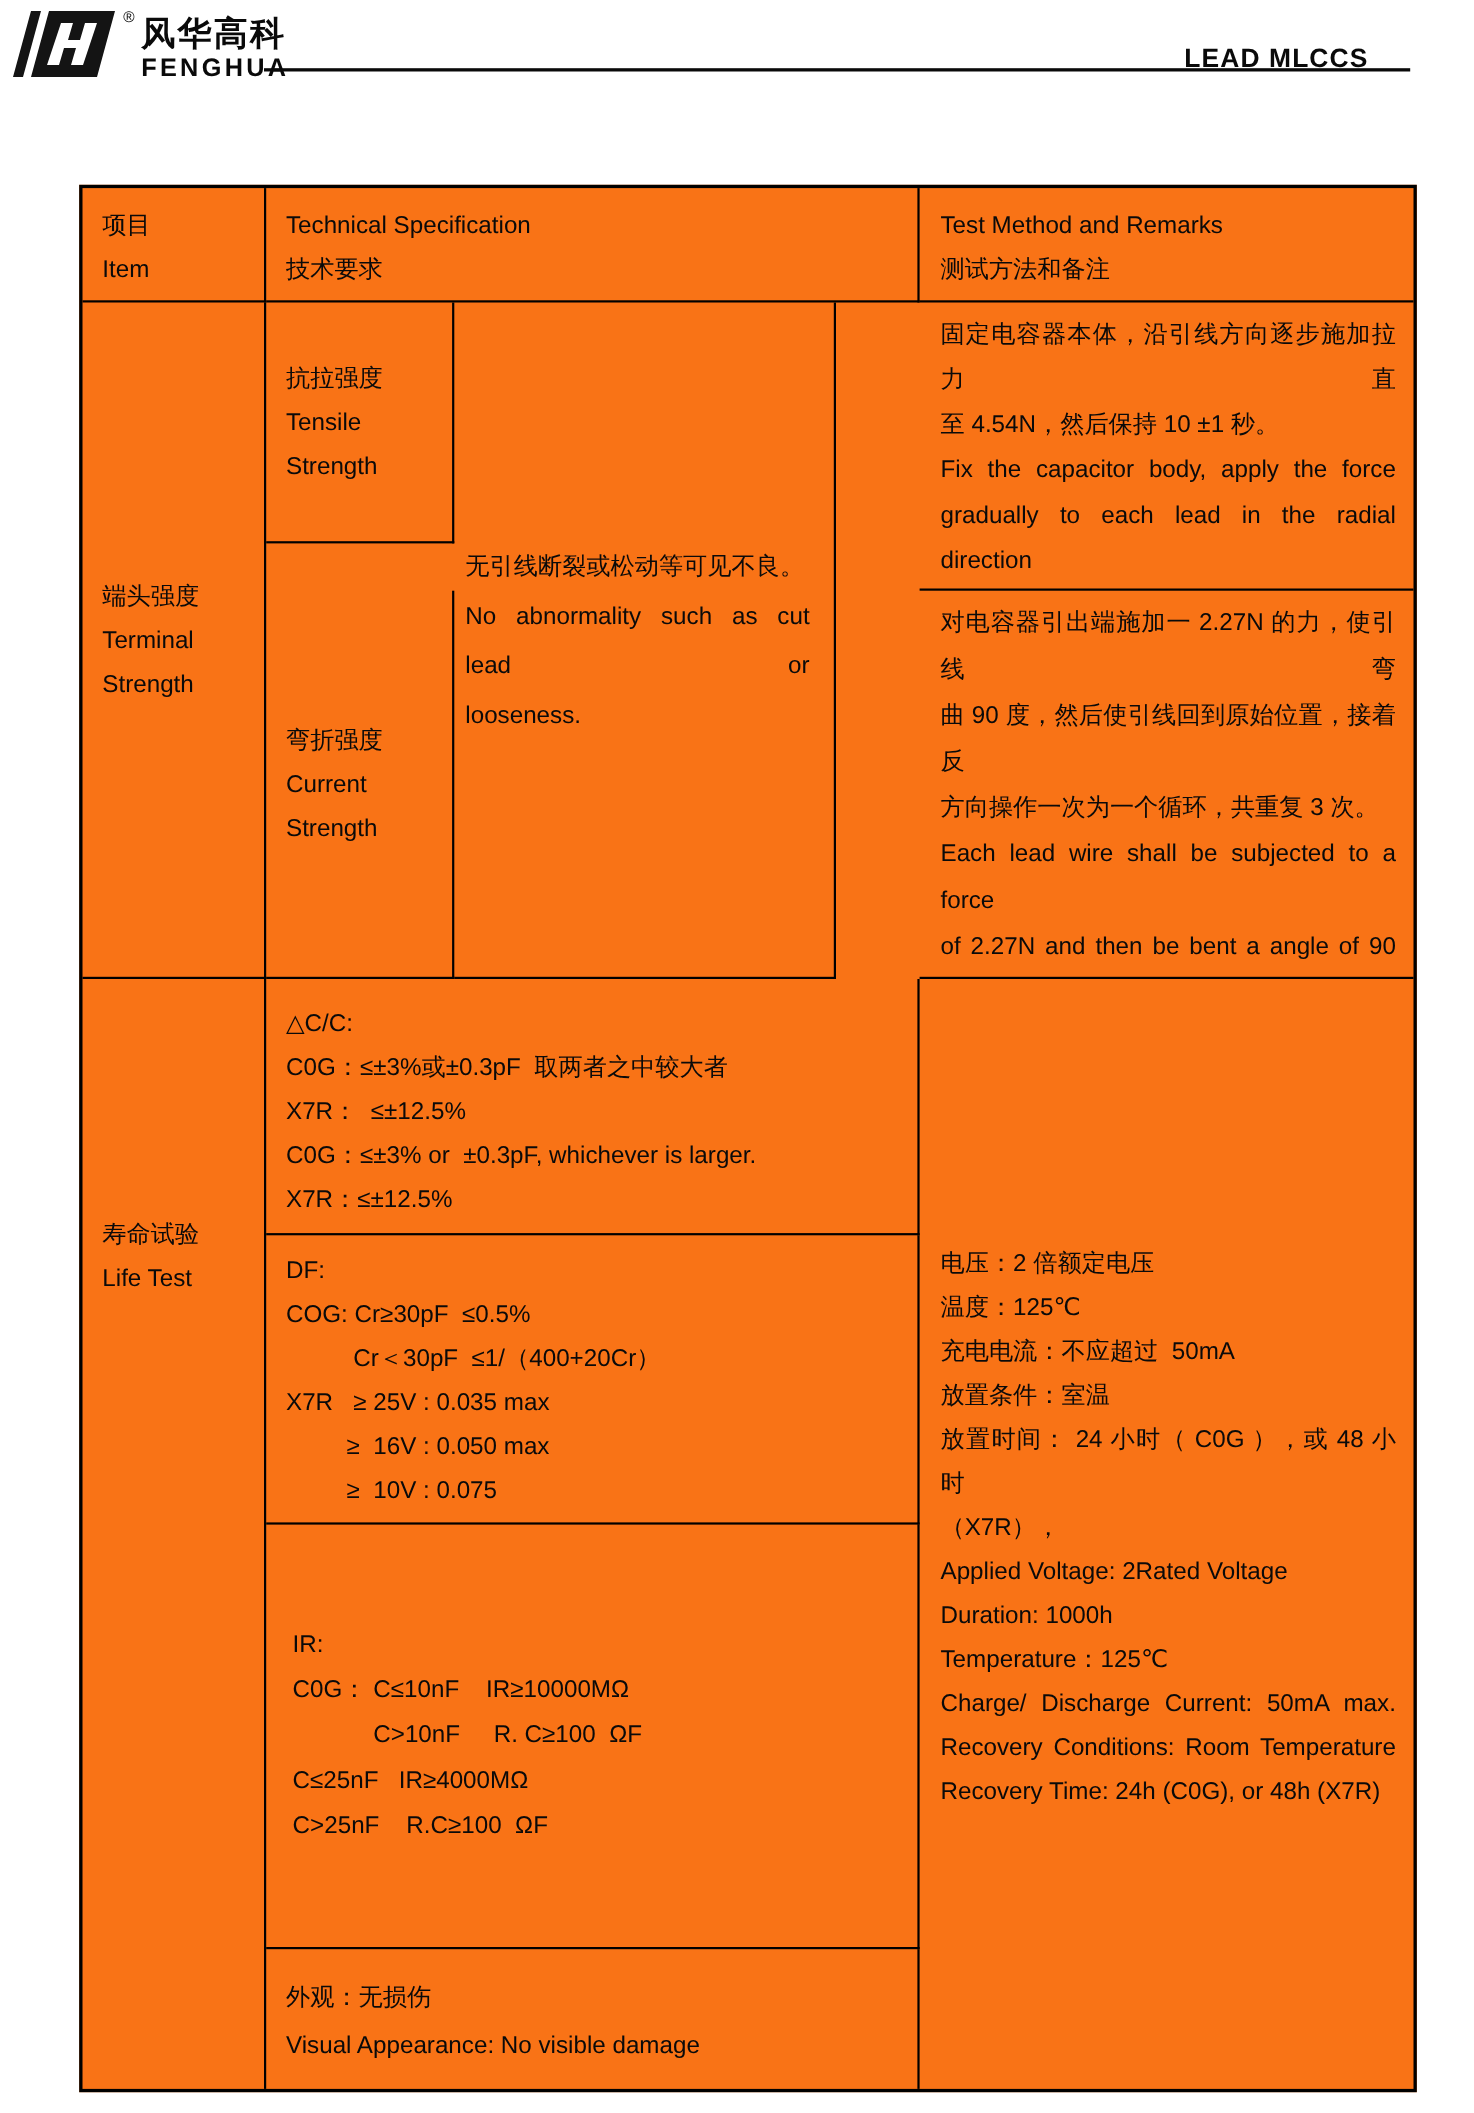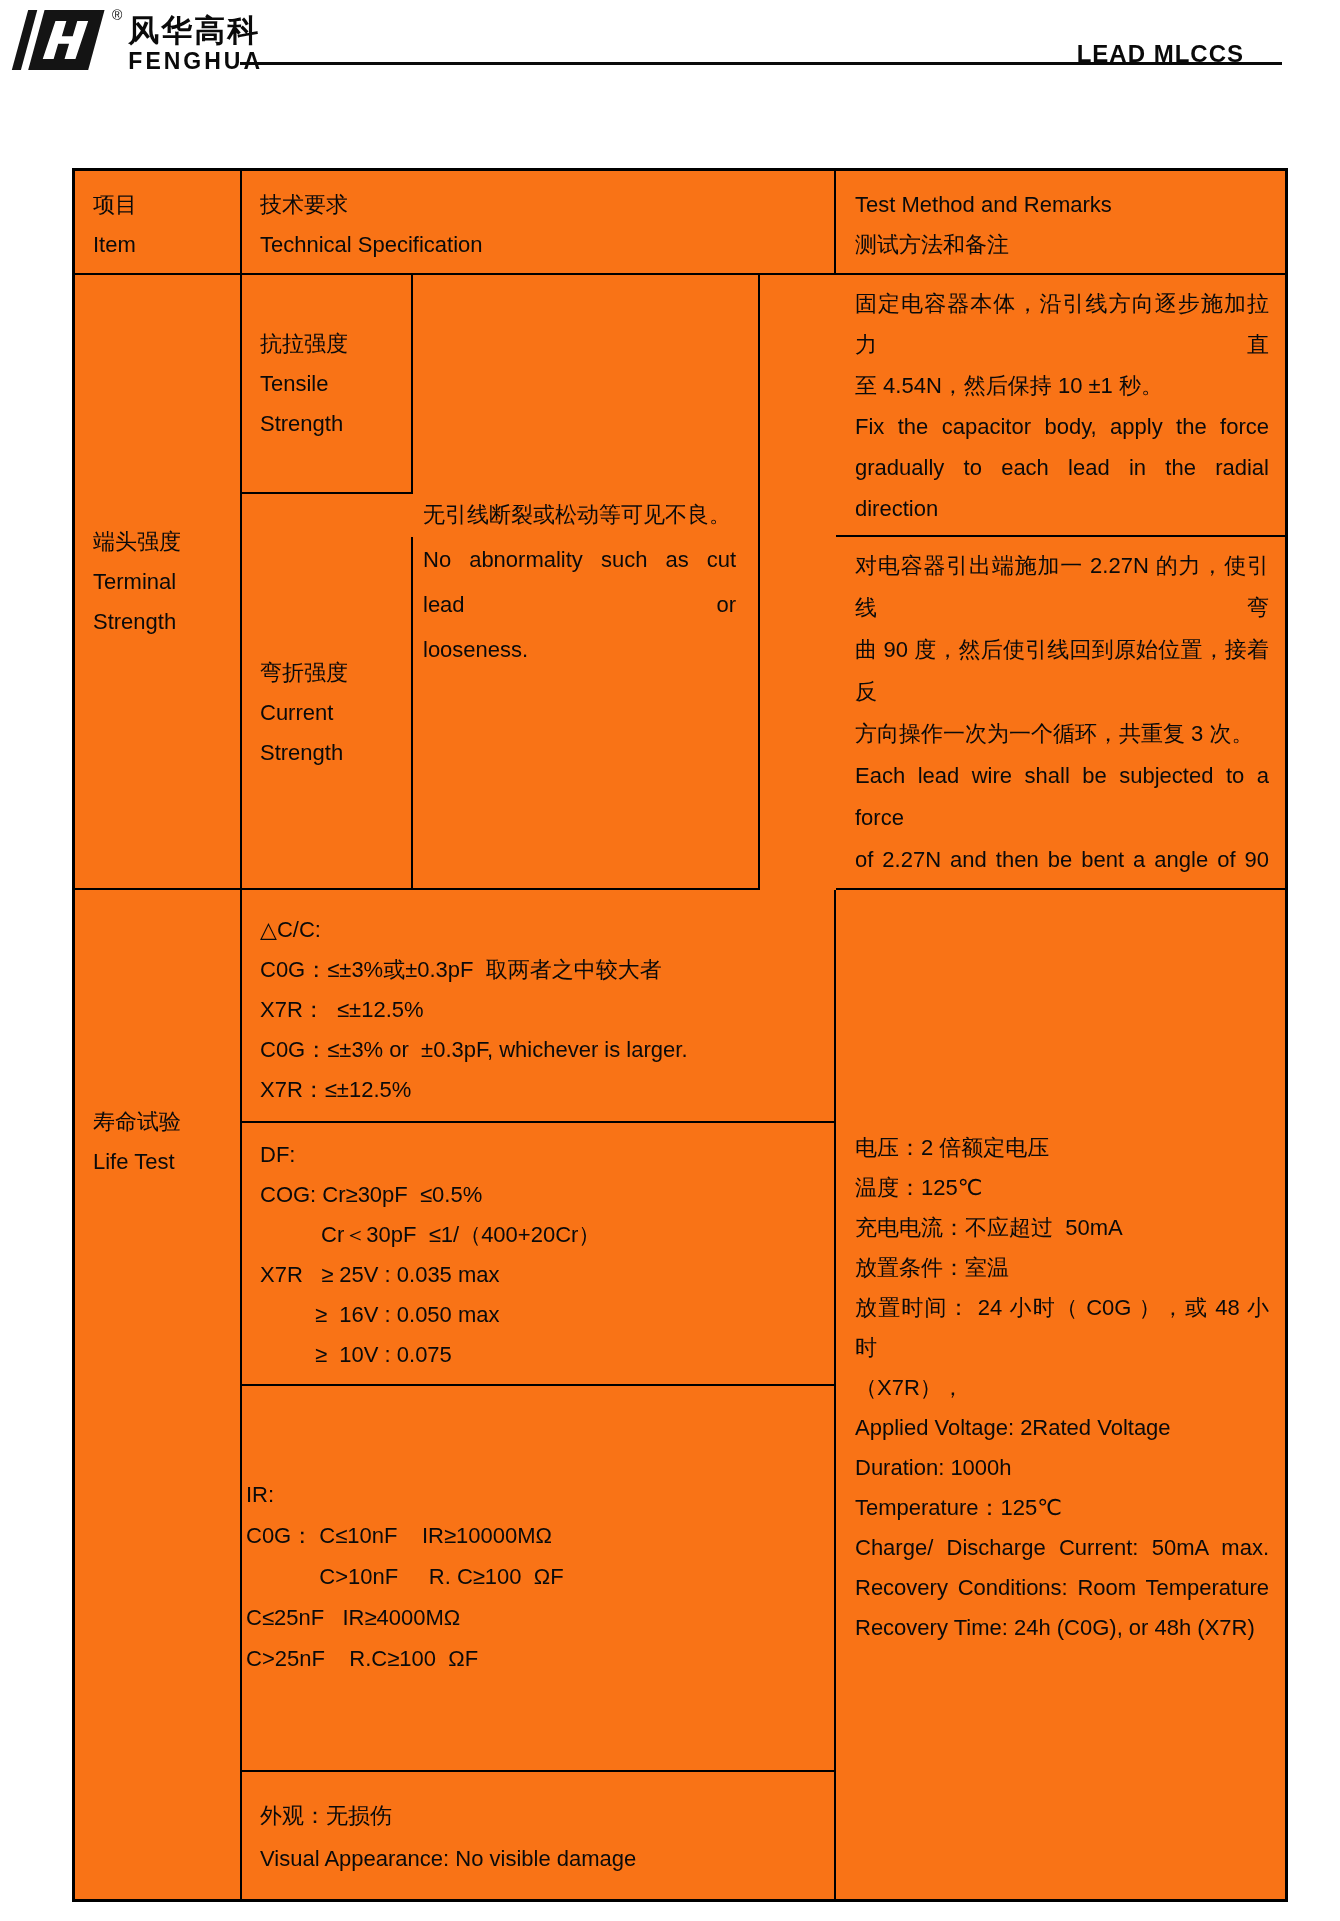--- a/index.html
+++ b/index.html
@@ -53,22 +53,22 @@
   <div class="doc-title">LEAD MLCCS</div>
   <div class="head-rule"></div>
 
   <div class="tbl">
 
     <div class="cell br bb" style="left:0;top:0;width:167px;height:104px;padding:14px 10px 0 18px;">
       <div class="ln">项目</div>
       <div class="ln">Item</div>
     </div>
     <div class="cell br bb" style="left:167px;top:0;width:594px;height:104px;padding:14px 10px 0 18px;">
+      <div class="ln">Technical Specification</div>
       <div class="ln">技术要求</div>
-      <div class="ln">Technical Specification</div>
     </div>
     <div class="cell bb" style="left:761px;top:0;width:449px;height:104px;padding:14px 10px 0 19px;">
       <div class="ln">Test Method and Remarks</div>
       <div class="ln">测试方法和备注</div>
     </div>
 
     <div class="cell br bb vc" style="left:0;top:104px;width:167px;height:615px;padding-left:18px;">
       <div class="ln">端头强度</div>
       <div class="ln">Terminal</div>
       <div class="ln">Strength</div>
@@ -125,21 +125,21 @@
 
     <div class="cell br bb" style="left:167px;top:952px;width:594px;height:263px;padding:12px 20px 0 18px;">
       <div class="ln">DF:</div>
       <div class="ln">COG: Cr≥30pF  ≤0.5%</div>
       <div class="ln">          Cr＜30pF  ≤1/（400+20Cr）</div>
       <div class="ln">X7R   ≥ 25V : 0.035 max</div>
       <div class="ln">         ≥  16V : 0.050 max</div>
       <div class="ln">         ≥  10V : 0.075</div>
     </div>
 
-    <div class="cell br bb lh41" style="left:167px;top:1215px;width:594px;height:386px;padding:88px 20px 0 4px;">
+    <div class="cell br bb lh41" style="left:167px;top:1215px;width:594px;height:386px;padding:88px 20px 0 24px;">
       <div class="ln">IR:</div>
       <div class="ln">C0G： C≤10nF    IR≥10000MΩ</div>
       <div class="ln">            C&gt;10nF     R. C≥100  ΩF</div>
       <div class="ln">C≤25nF   IR≥4000MΩ</div>
       <div class="ln">C&gt;25nF    R.C≥100  ΩF</div>
     </div>
 
     <div class="cell br lh43" style="left:167px;top:1601px;width:594px;height:127px;padding:22px 20px 0 18px;">
       <div class="ln">外观：无损伤</div>
       <div class="ln">Visual Appearance: No visible damage</div>

